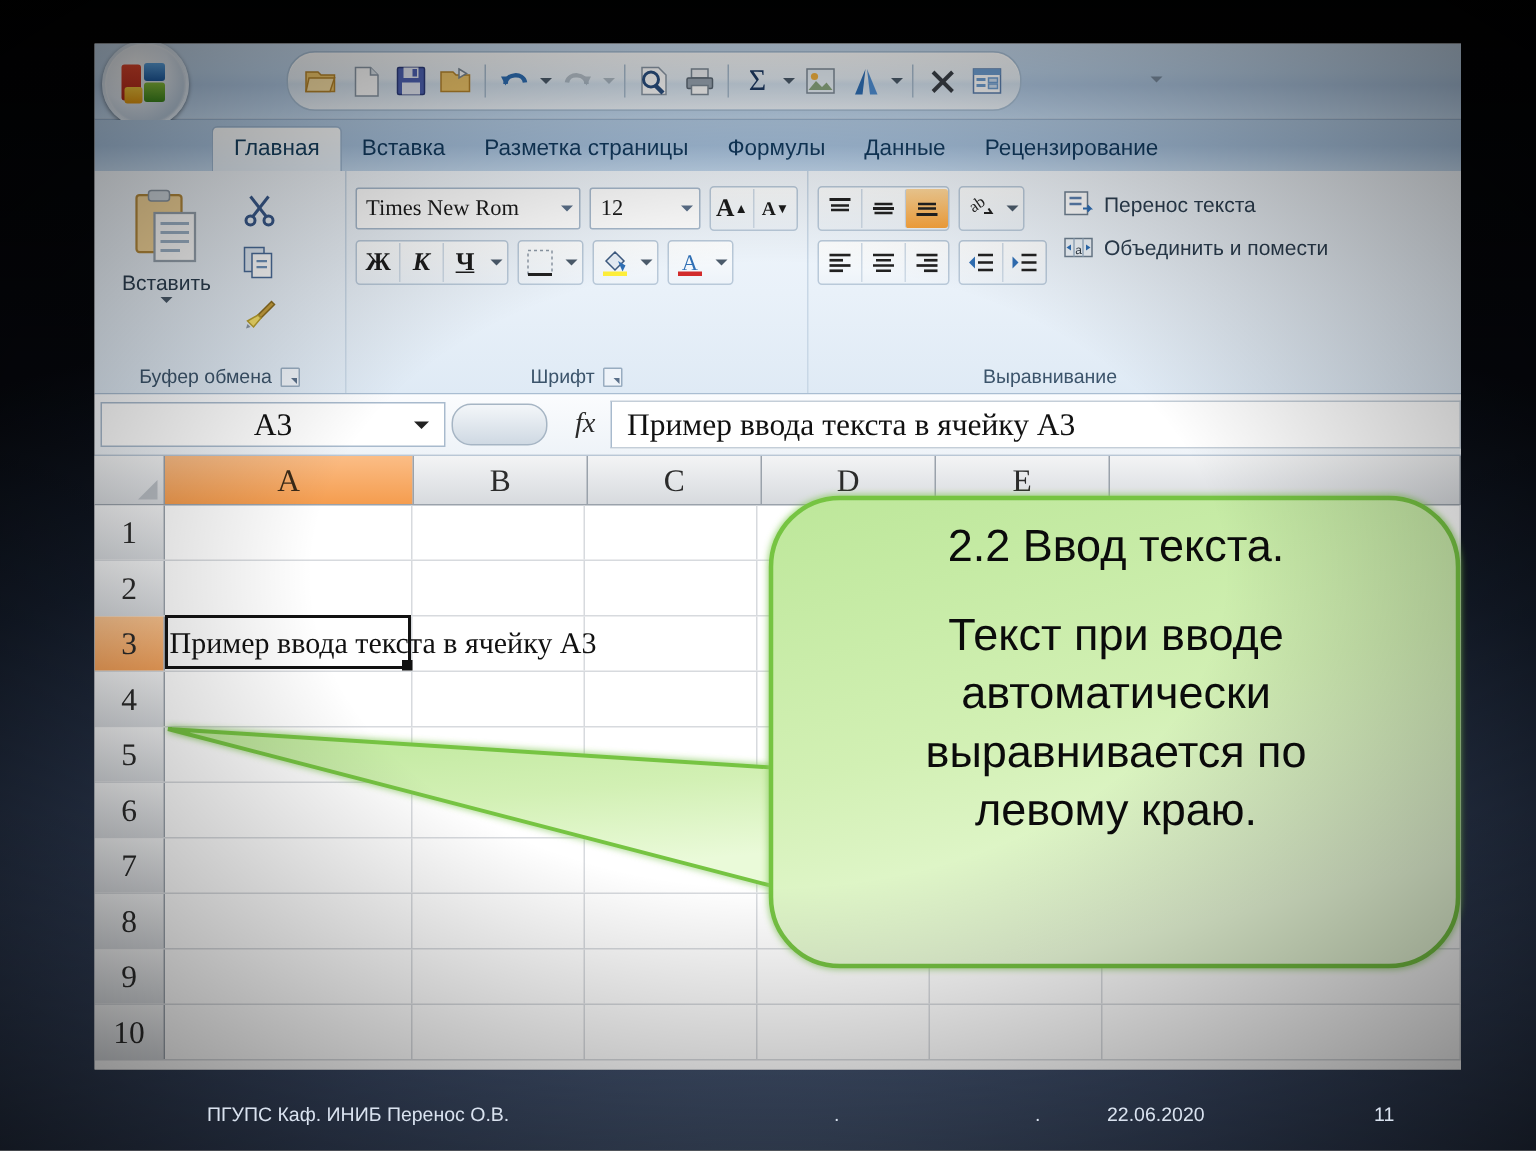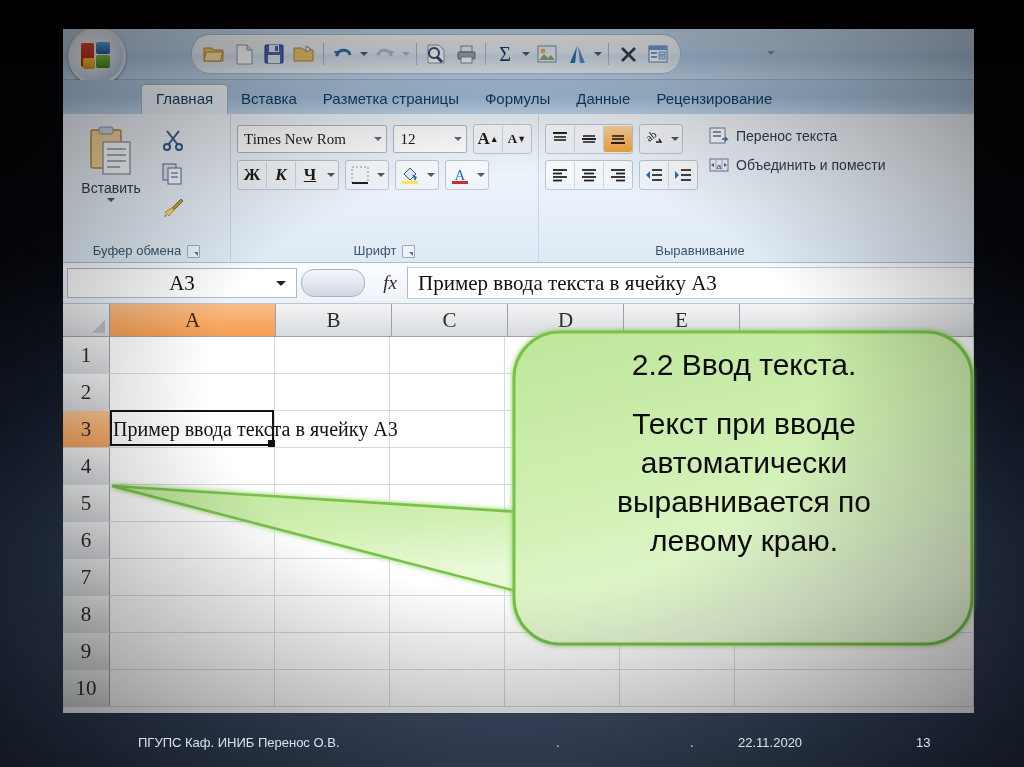--- a/index.html
+++ b/index.html
@@ -755,15 +755,15 @@
   <div>выравнивается по</div>
   <div>левому краю.</div>
 </div>
 
 <div id="vignette"></div>
 
 <div class="footer">
   <div class="f-left">ПГУПС  Каф. ИНИБ   Перенос О.В.</div>
   <div class="f-dot1">.</div>
   <div class="f-dot2">.</div>
-  <div class="f-date">22.11.2020</div>
-  <div class="f-page">13</div>
+  <div class="f-date">22.06.2020</div>
+  <div class="f-page">11</div>
 </div>
 
 </body></html>

